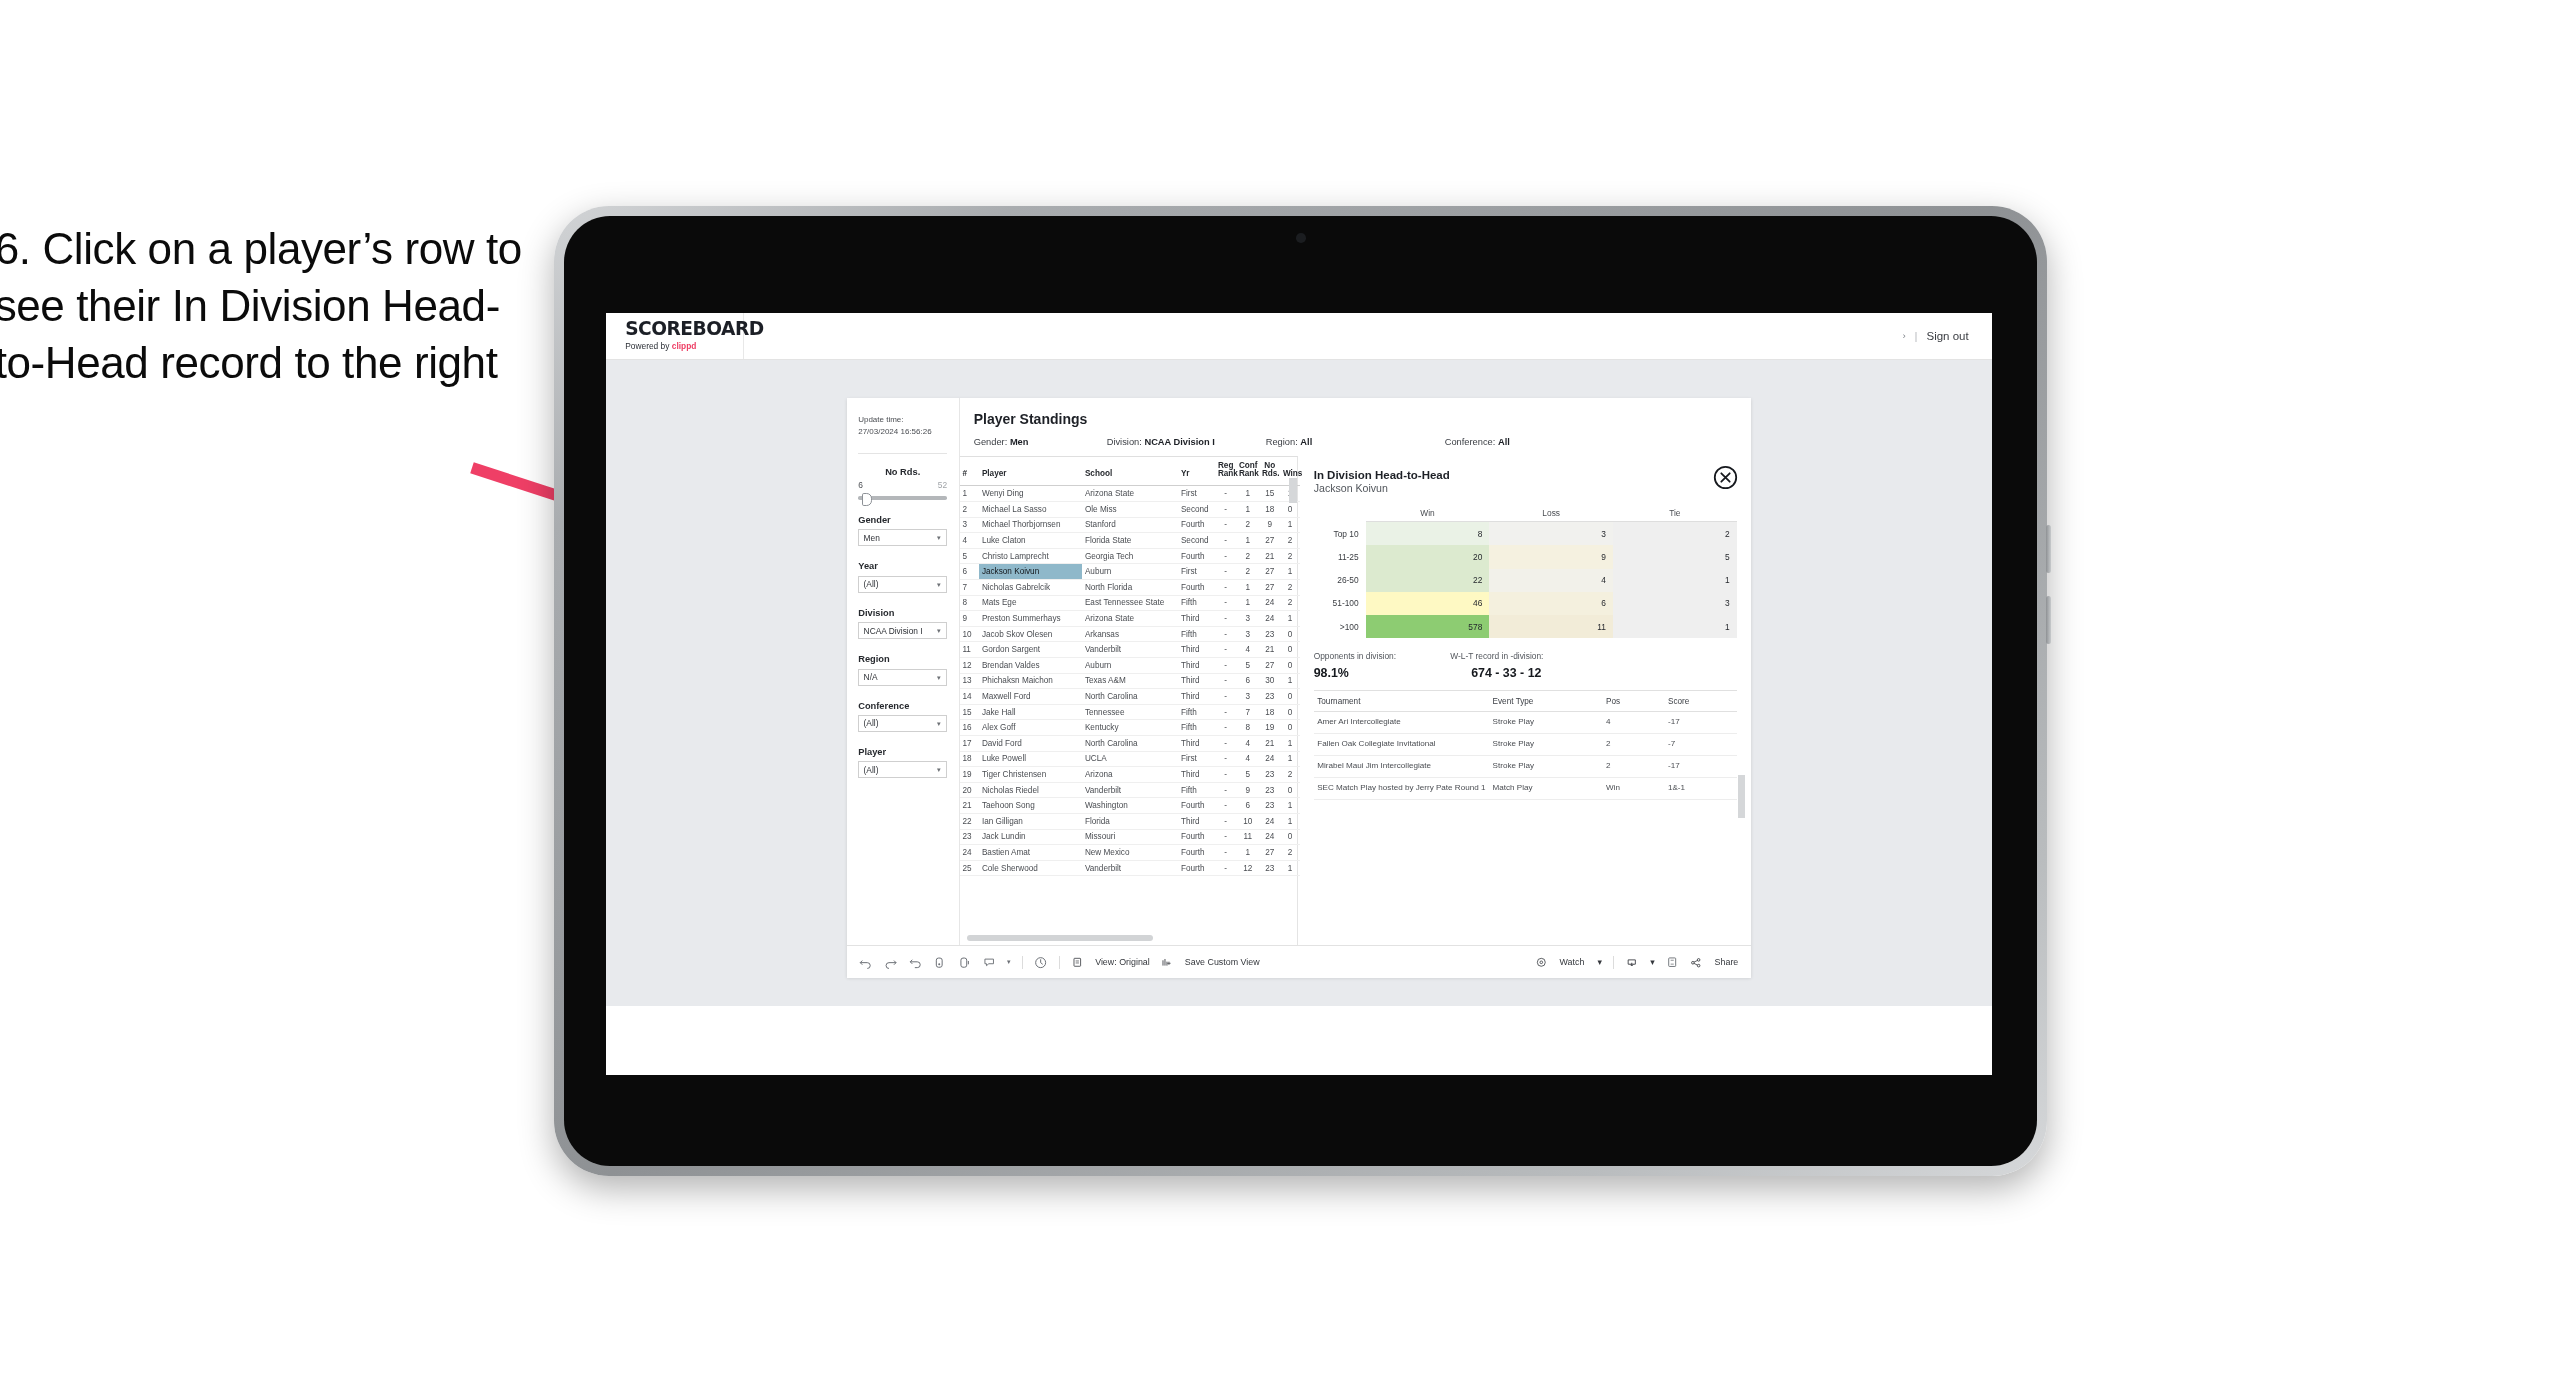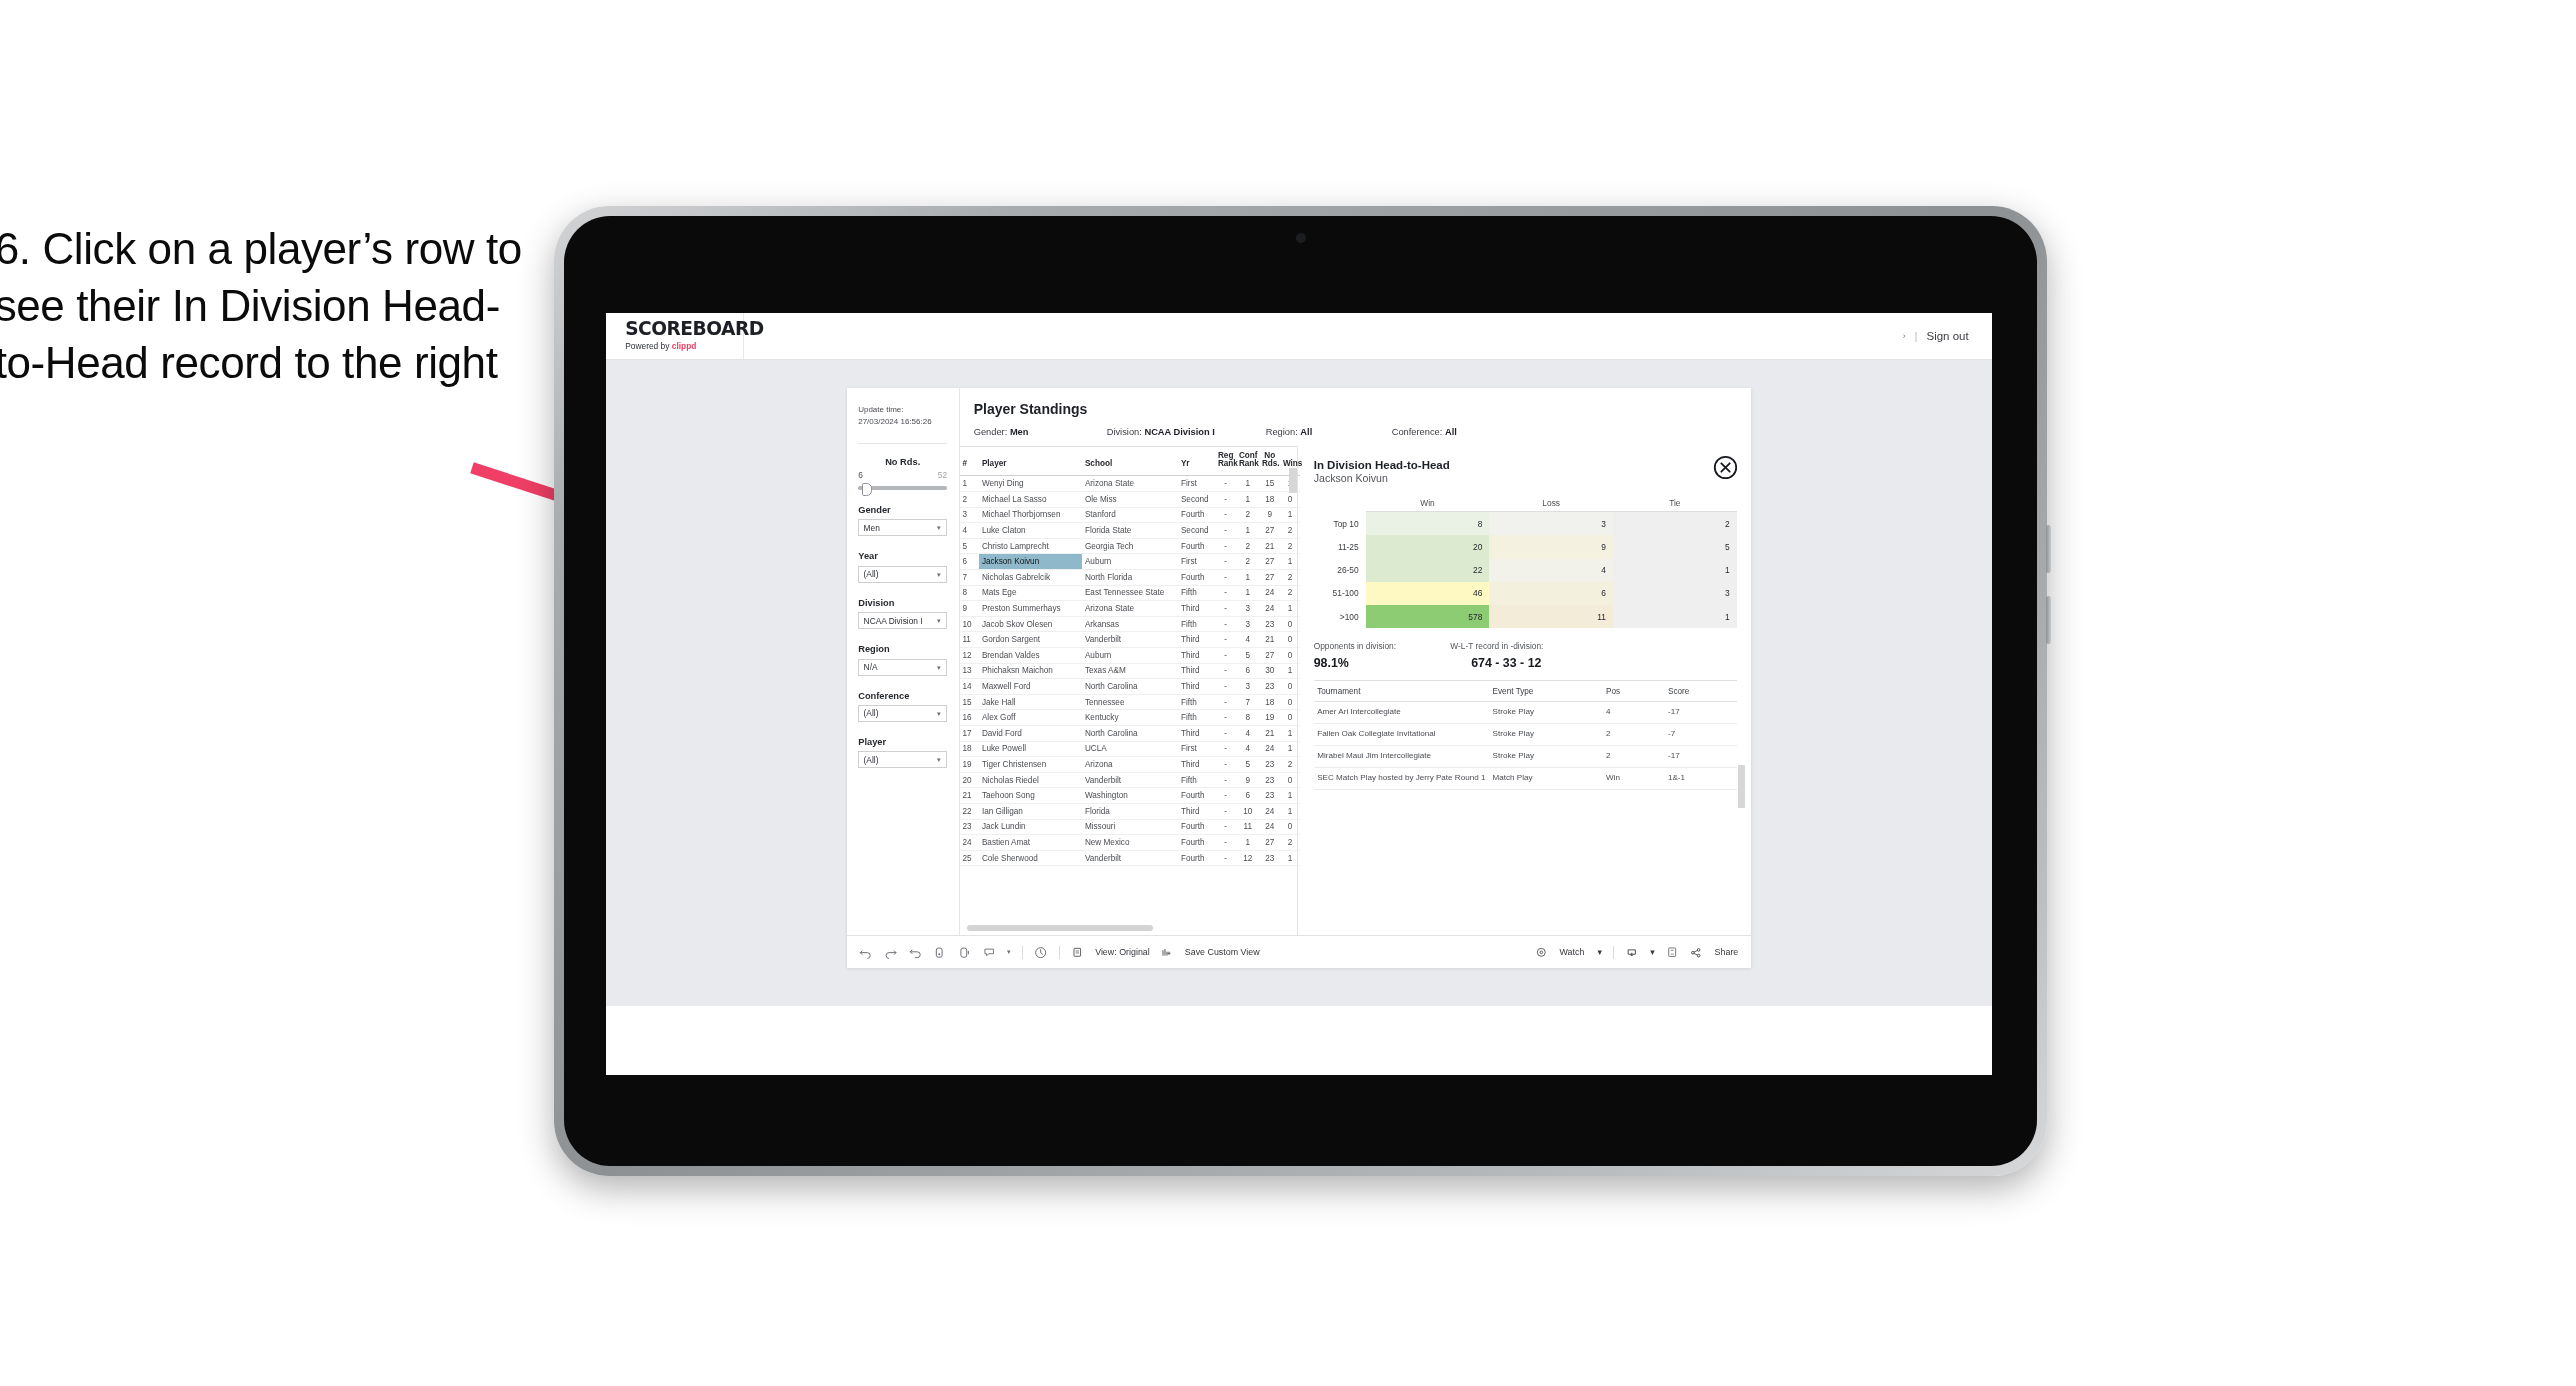--- a/index.html
+++ b/index.html
@@ -55,21 +55,21 @@
   #signout .chev{font-size:9.7px;color:#7b7f85;}
 
   
   #subnav{height:35px;background:#fff;border-bottom:0.9px solid #dcdcdc;
           display:flex;align-items:center;padding-left:19.5px;gap:30px;}
   #subnav .tab{font-size:11px;color:#34373c;letter-spacing:0.3px;cursor:pointer;}
   #subnav .tab.active{color:#ee4268;}
 
   
   #workspace{background:#e8eaed;height:646px;padding:26.6px 0 0 0;box-sizing:border-box;}
-  #viz{margin:2px auto;width:904px;background:#fff;box-shadow:0 0.9px 3.5px rgba(0,0,0,.13);
+  #viz{margin:12px auto;width:904px;background:#fff;box-shadow:0 0.9px 3.5px rgba(0,0,0,.13);
        display:flex;flex-direction:column;height:580px;}
   #vizbody{display:flex;flex:1;min-height:0;}
 
   
   #filters{width:113px;border-right:0.9px solid #e6e6e6;padding:16px 11.5px 0 11.5px;
            box-sizing:border-box;flex:none;}
   .updlabel{font-size:8px;color:#4a4d52;line-height:1.45;}
   .fdiv{height:0.9px;background:#e4e4e4;margin:16px 0 12.4px 0;}
   .fgroup{margin-bottom:15px;}
   .flabel{font-size:9.3px;color:#26292e;font-weight:bold;margin-bottom:4.4px;}
@@ -87,21 +87,21 @@
 
   
   #mainpanel{flex:1;display:flex;flex-direction:column;min-width:0;}
   #titlearea{padding:12.4px 0 0 14px;}
   #ptitle{font-size:14px;font-weight:bold;color:#1d2026;}
   #filterline{display:flex;margin-top:10.6px;font-size:9.3px;color:#3d4046;}
   #filterline .cell{width:auto;}
   #filterline .cell b{color:#1d2026;}
   #filterline .c1{width:133px;}
   #filterline .c2{width:159px;}
-  #filterline .c3{width:126px;}
+  #filterline .c3{width:179px;}
   #splitter{display:flex;flex:1;min-height:0;margin-top:8.9px;}
 
   
   #standings{width:337px;flex:none;border-top:0.9px solid #dfdfdf;position:relative;
              border-right:0.9px solid #e4e4e4;}
   table.std{border-collapse:collapse;width:326px;table-layout:fixed;}
   table.std th{font-size:8.2px;color:#25282d;font-weight:bold;text-align:left;
                padding:4.4px 2.7px 6.2px 2.7px;border-bottom:0.9px solid #cfcfcf;vertical-align:bottom;
                line-height:1.08;}
   table.std td{font-size:8.2px;color:#4a4d52;padding:2.8px 2.7px;

